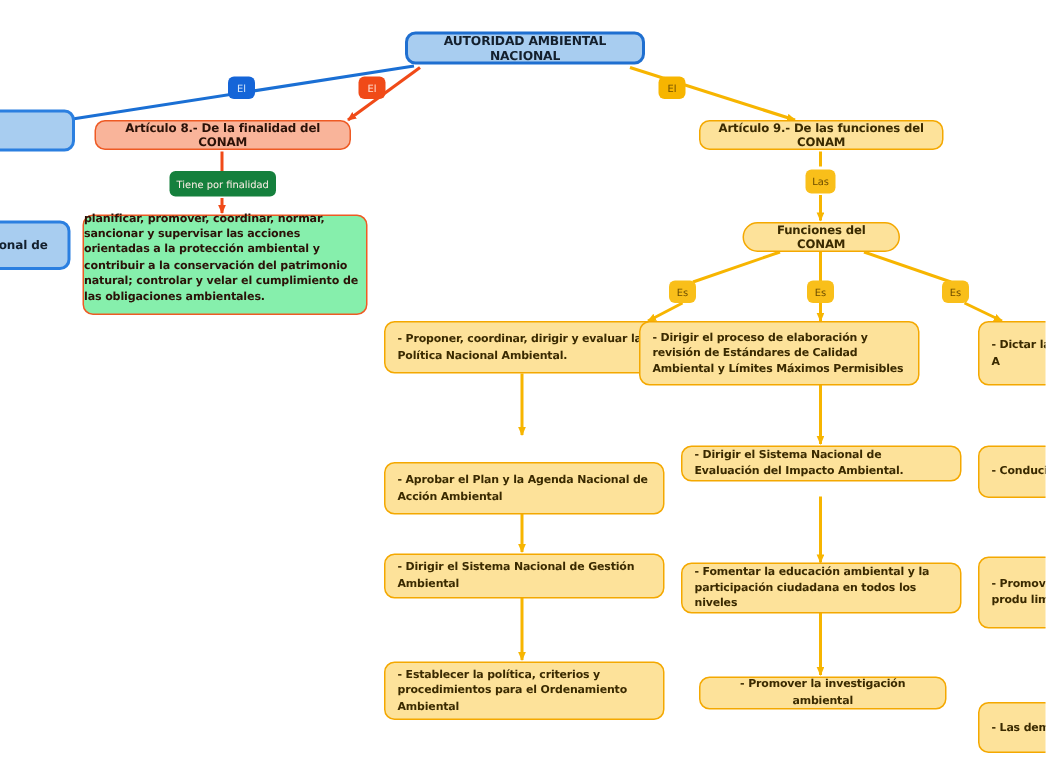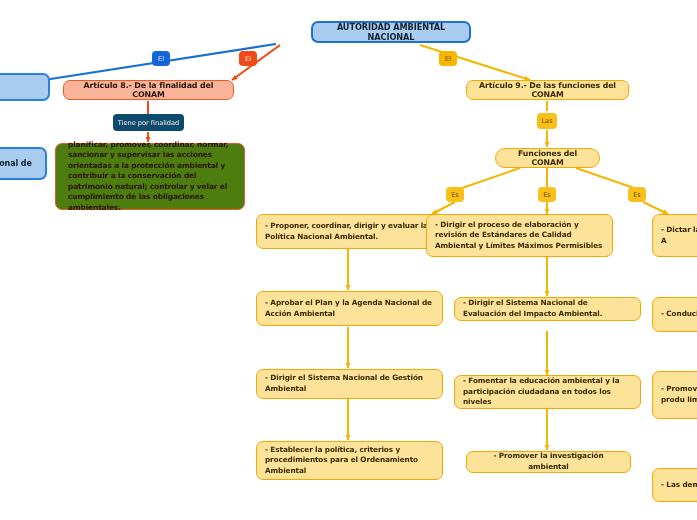--- a/index.html
+++ b/index.html
@@ -51,27 +51,27 @@
   }
   
   .n-orange{
     background:#f9b49a;
     border:1.6px solid #ee5a24;
     color:#2b1208;
     font-size:7.9px;
     padding:4px 7px;
   }
   .n-orange-body{
-    background:#4d7c0f;
+    background:#86efac;
     border:1.6px solid #ee5a24;
     color:#2b1208;
     font-size:7.4px;
     line-height:10.4px;
-    padding:6px 12px;
-    align-items:center;
+    padding:6px 0;
+    align-items:flex-end;
   }
   
   .n-amber{
     background:#fde29a;
     border:1.6px solid #f4a800;
     color:#3a2a00;
     font-size:7.8px;
     padding:0 8px;
   }
   .n-amber-body{
@@ -90,21 +90,21 @@
     border-radius:4px;
     display:flex;align-items:center;justify-content:center;
     font-size:6.6px;
     font-weight:normal;
     z-index:8;
   }
   .chip-blue{background:#1565d8;color:#d9e9fb;}
   .chip-red{background:#f04a18;color:#ffe2d6;}
   .chip-amber{background:#f7b500;color:#6b4c00;}
   .chip-amber-lt{background:#f9bf1a;color:#6b4c00;}
-  .chip-red-lt{background:#0c4a6e;color:#fff0e8;}
+  .chip-red-lt{background:#15803d;color:#fff0e8;}
 </style>
 </head>
 <body>
 
 <div id="canvas">
 
   <svg id="edges" viewBox="0 0 697 520" width="697" height="520">
     <defs>
       <marker id="ar-blue" markerWidth="7" markerHeight="7" refX="5.4" refY="2.6" orient="auto" markerUnits="userSpaceOnUse">
         <path d="M0,0 L6,2.6 L0,5.2 z" fill="#1a6fd4"></path>
@@ -145,21 +145,21 @@
     <path d="M348,327 L348,368" stroke="#f7b500" stroke-width="2" fill="none" marker-end="url(#ar-amber)"></path>
     <path d="M348,398 L348,440" stroke="#f7b500" stroke-width="2" fill="none" marker-end="url(#ar-amber)"></path>
 
     <path d="M547,256 L547,296" stroke="#f7b500" stroke-width="2" fill="none" marker-end="url(#ar-amber)"></path>
     <path d="M547,331 L547,375" stroke="#f7b500" stroke-width="2" fill="none" marker-end="url(#ar-amber)"></path>
     <path d="M547,408 L547,450" stroke="#f7b500" stroke-width="2" fill="none" marker-end="url(#ar-amber)"></path>
 
     <path d="M690,256 L690,296" stroke="#f7b500" stroke-width="2" fill="none" marker-end="url(#ar-amber)" opacity="0"></path>
   </svg>
 
-  <div class="node center n-root" style="left:270px;top:21px;width:160px;height:22px;margin-left:41px;">
+  <div class="node center n-root" style="left:270px;top:21px;width:160px;height:22px;">
     <span>AUTORIDAD AMBIENTAL NACIONAL</span>
   </div>
 
   <div class="node left n-blue" style="left:-36px;top:73px;width:86px;height:28px;">
     
   </div>
 
   <div class="node left n-blue" style="left:-28px;top:147px;width:75px;height:33px;">
     <span>Nacional de</span>
   </div>
@@ -206,21 +206,21 @@
   <div class="chip chip-amber-lt" style="left:538px;top:187px;width:18px;height:15px;">
     <span>Es</span>
   </div>
   <div class="chip chip-amber-lt" style="left:628px;top:187px;width:18px;height:15px;">
     <span>Es</span>
   </div>
 
   <div class="node left n-amber-body" style="left:256px;top:214px;width:187px;height:35px;">
     <span>- Proponer, coordinar, dirigir y evaluar la Política Nacional Ambiental.</span>
   </div>
-  <div class="node left n-amber-body" style="left:256px;top:291px;width:187px;height:35px;">
+  <div class="node left n-amber-body" style="left:256px;top:308px;width:187px;height:35px;">
     <span>- Aprobar el Plan y la Agenda Nacional de Acción Ambiental</span>
   </div>
   <div class="node left n-amber-body" style="left:256px;top:369px;width:187px;height:30px;">
     <span>- Dirigir el Sistema Nacional de Gestión Ambiental</span>
   </div>
   <div class="node left n-amber-body" style="left:256px;top:441px;width:187px;height:39px;">
     <span>- Establecer la política, criterios y procedimientos para el Ordenamiento Ambiental</span>
   </div>
 
   <div class="node left n-amber-body" style="left:426px;top:214px;width:187px;height:43px;">

